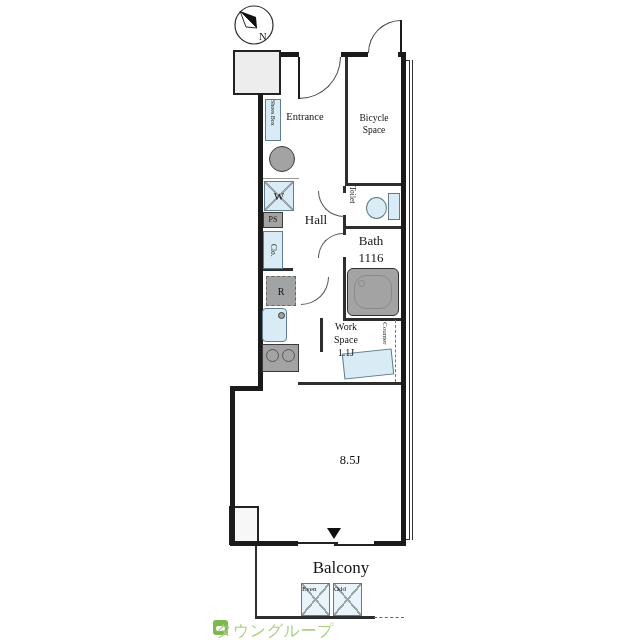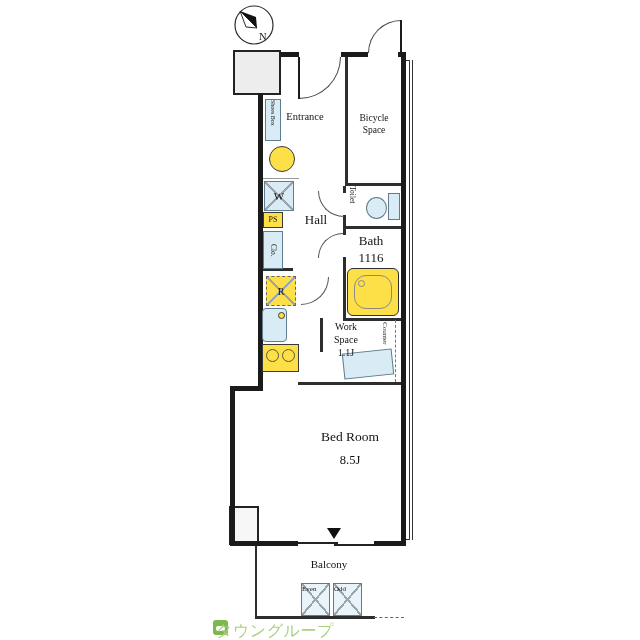--- a/index.html
+++ b/index.html
@@ -1,20 +1,20 @@
 <!DOCTYPE html>
 <html><head>
 <meta charset="utf-8">
 <style>
   html,body{margin:0;padding:0;background:#fff}
   .stage{position:relative;width:640px;height:640px;background:#ffffff;overflow:hidden}
   .wall{position:absolute;background:#1b1b1b}
   .iwall{position:absolute;background:#2e2e2e}
   .fixb{position:absolute;background:#d9ecf5;border:1px solid #5f7d8c;box-sizing:border-box}
-  .whitebox{position:absolute;background:#fde047;border:1px solid #3a3a3a;box-sizing:border-box}
+  .whitebox{position:absolute;background:#a3a3a3;border:1px solid #3a3a3a;box-sizing:border-box}
   .arc{position:absolute;box-sizing:border-box}
   .lbl{position:absolute;font-family:"Liberation Serif","DejaVu Serif",serif;color:#141414;line-height:1.3}
   .ctr{text-align:center}
   .vtx{writing-mode:vertical-rl}
   .flexc{display:flex;align-items:center;justify-content:center}
   .xpat{background-image:
     linear-gradient(to top right,transparent 47.5%,#9aa6ab 47.5%,#9aa6ab 52.5%,transparent 52.5%),
     linear-gradient(to bottom right,transparent 47.5%,#9aa6ab 47.5%,#9aa6ab 52.5%,transparent 52.5%)}
   .tri{position:absolute;width:0;height:0;border-left:7px solid transparent;border-right:7px solid transparent;border-top:11px solid #101010}
   .wm{font-family:"DejaVu Sans","Liberation Sans",sans-serif}
@@ -122,22 +122,21 @@
   <div class="lbl vtx" style="left:347px;top:186px;font-size:7.5px;height:44px">Toilet</div>
   <div class="lbl ctr" style="left:349px;top:233px;width:44px;font-size:13px">
     <span style="display:block">Bath</span>
     <span style="display:block">1116</span>
   </div>
   <div class="lbl ctr" style="left:323px;top:320px;width:46px;font-size:10px">
     <span style="display:block">Work Space</span>
     <span style="display:block">1.1J</span>
   </div>
   <div class="lbl vtx" style="left:380px;top:322px;font-size:7px;height:60px">Counter</div>
-  <div class="lbl ctr" style="left:295px;top:428px;width:110px;font-size:13.5px">Bed Room</div>
   <div class="lbl ctr" style="left:318px;top:452px;width:64px;font-size:12.5px">8.5J</div>
-  <div class="lbl ctr" style="left:292px;top:557px;width:74px;font-size:11px">Balcony</div>
+  <div class="lbl ctr" style="left:304px;top:557px;width:74px;font-size:17px">Balcony</div>
 
   <div style="position:absolute;left:213px;top:620px;width:15px;height:15px;background:#7cb84e;border-radius:3px">
     <div style="position:absolute;left:3px;top:6px;width:9px;height:5px;background:#fff;border-radius:2px"></div>
   </div>
   <div class="wm" style="position:absolute;left:216px;top:621px;font-size:16px;color:#a8cf7f;letter-spacing:0.5px">タウングループ</div>
 
 </div>
 
 </body></html>

